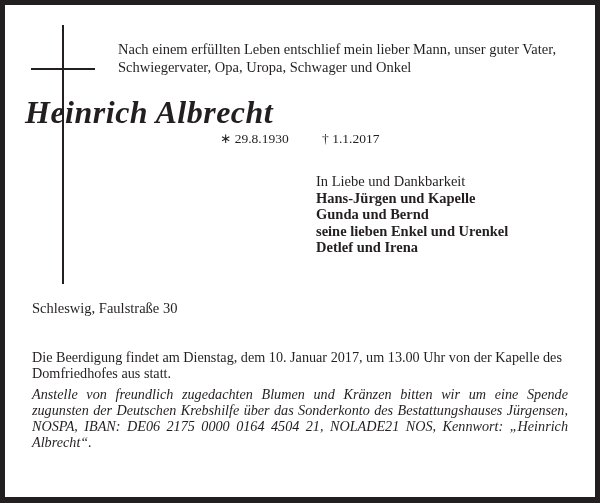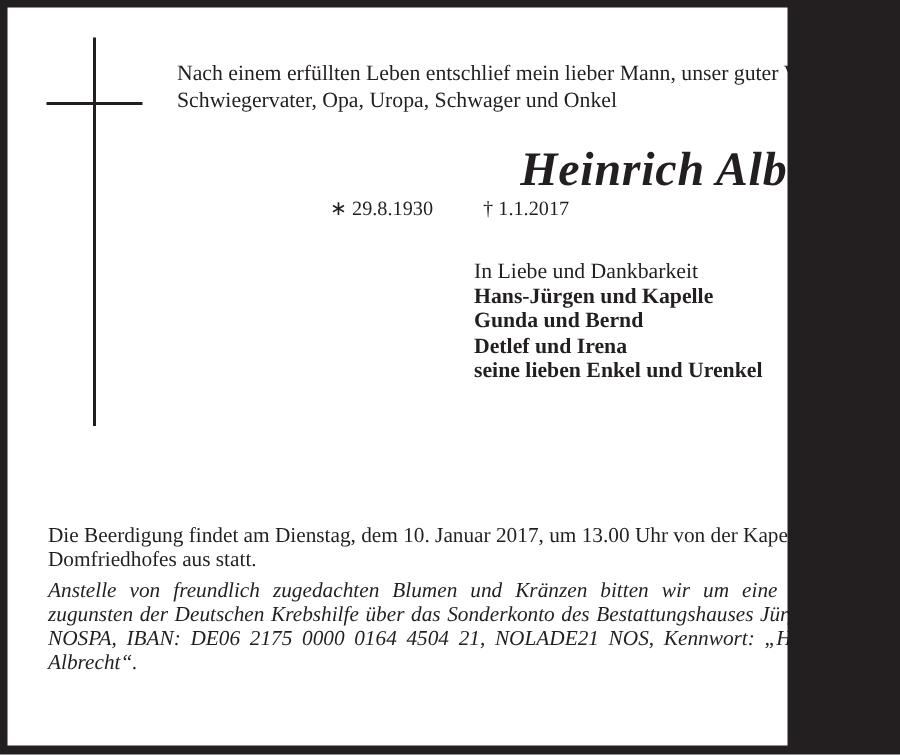--- a/index.html
+++ b/index.html
@@ -7,21 +7,21 @@
       width: 600px; height: 503px;
       background: #231f20;
       position: relative;
       overflow: hidden;
       font-family: "DejaVu Serif", "Liberation Serif", serif;
       color: #231f20;
     }
     .card {
       position: absolute;
       left: 5px; top: 5px;
-      width: 520px; height: 492px;
+      width: 590px; height: 492px;
       background: #ffffff;
     }
     .cross-v {
       position: absolute;
       left: 57px; top: 20px;
       width: 2px; height: 259px;
       background: #231f20;
     }
     .cross-h {
       position: absolute;
@@ -34,21 +34,21 @@
       left: 113px; top: 35px;
       width: 470px;
       font-family: "Liberation Serif", serif;
       font-size: 14.5px;
       line-height: 18px;
     }
     .name {
       position: absolute;
       left: 0; top: 89px;
       width: 590px;
-      text-align: right;
+      text-align: left;
       font-family: "Liberation Serif", serif;
       font-style: italic;
       font-weight: bold;
       font-size: 32px;
       letter-spacing: 0.5px;
       line-height: 36px;
       padding-left: 20px;
       box-sizing: border-box;
     }
     .dates {
@@ -102,22 +102,23 @@
 
   <div class="dates">
     <span>∗ 29.8.1930</span>
     <span class="died">† 1.1.2017</span>
   </div>
 
   <div class="mourners">
     <div class="lead">In Liebe und Dankbarkeit</div>
     <div class="b">Hans-Jürgen und Kapelle</div>
     <div class="b">Gunda und Bernd</div>
+    <div class="b">seine lieben Enkel und Urenkel</div>
     <div class="b">Detlef und Irena</div>
-    <div class="b">seine lieben Enkel und Urenkel</div>
   </div>
 
+  <div class="address">Schleswig, Faulstraße  30</div>
 
   <div class="body-text">
     <p>Die Beerdigung findet am Dienstag, dem 10. Januar 2017, um 13.00 Uhr von der Kapelle des Domfriedhofes aus statt.</p>
     <p class="justify">Anstelle von freundlich zugedachten Blumen und Kränzen bitten wir um eine Spende zugunsten der Deutschen Krebshilfe  über das Sonderkonto des Bestattungshauses Jürgensen, NOSPA, IBAN: DE06 2175 0000 0164 4504 21, NOLADE21 NOS, Kennwort: „Heinrich Albrecht“.</p>
   </div>
 </div>
 
 </body></html>

